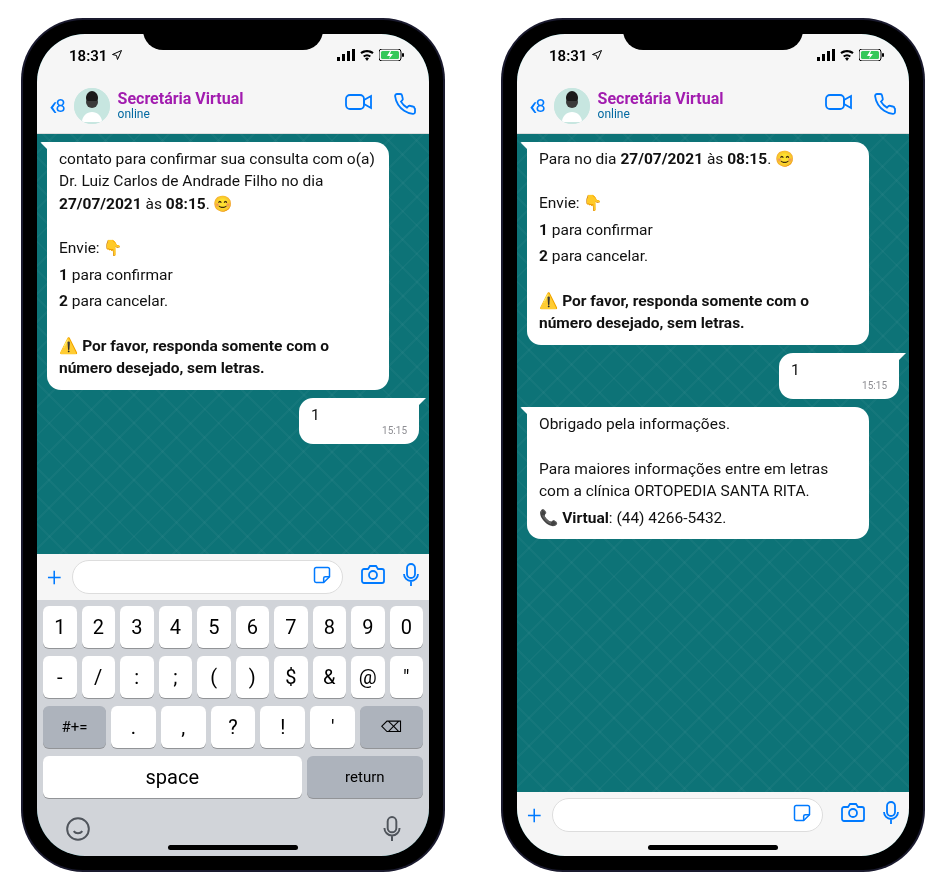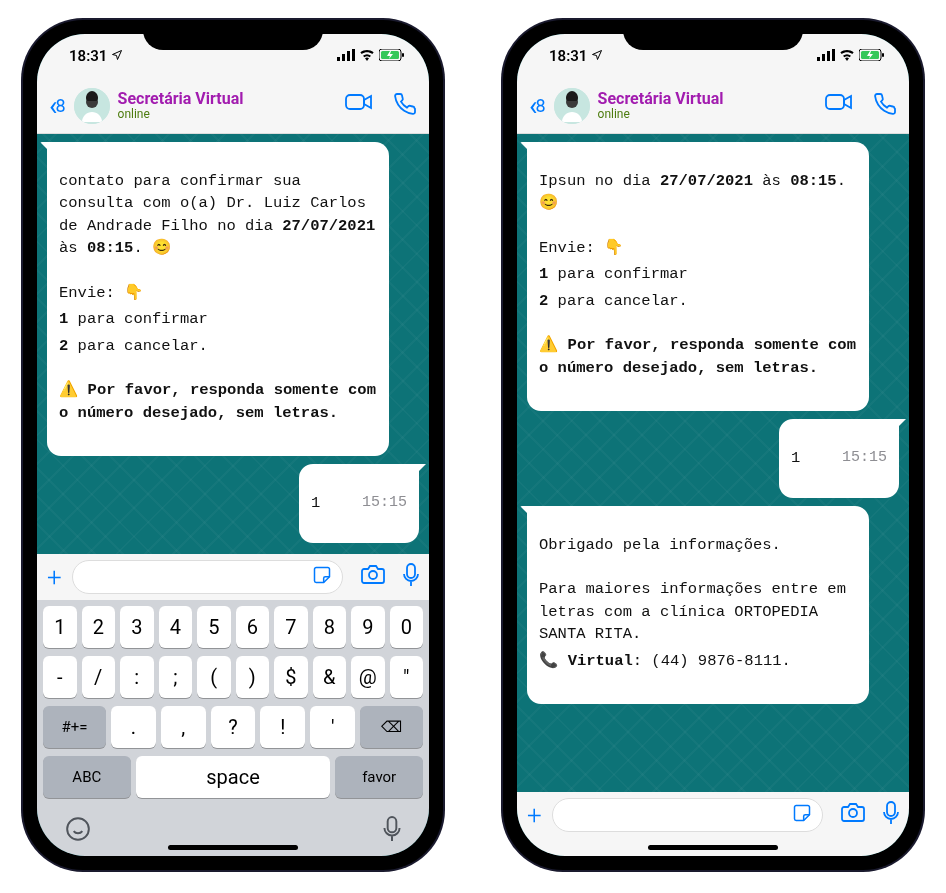--- a/index.html
+++ b/index.html
@@ -69,45 +69,44 @@
   .avatar {
     width: 36px; height: 36px; border-radius: 50%;
     background: #c7e6e0;
     display: flex; align-items: center; justify-content: center;
     font-size: 20px;
     overflow: hidden;
   }
   .avatar svg { width: 100%; height: 100%; }
   .contact-info { flex: 1; line-height: 1.1; }
   .contact-name { font-weight: 700; font-size: 16px; color: #a21caf; }
-  .contact-status { font-size: 12px; color: #4d7c0f; }
+  .contact-status { font-size: 12px; color: #0369a1; }
   .header-icons { display: flex; gap: 20px; }
   .header-icon { color: #007aff; }
   .chat {
     flex: 1;
     overflow: hidden;
     padding: 8px 10px;
     background: #0d7377;
     background-image:
       repeating-linear-gradient(45deg, rgba(255,255,255,0.03) 0 2px, transparent 2px 20px),
       repeating-linear-gradient(-45deg, rgba(255,255,255,0.03) 0 2px, transparent 2px 20px);
     display: flex;
     flex-direction: column;
   }
   .bubble {
     background: #fff;
     border-radius: 14px;
-    padding: 28px 12px;
+    padding: 6px 12px;
     margin-bottom: 8px;
     max-width: 92%;
     font-size: 15.5px;
     line-height: 1.45;
     color: #111;
     position: relative;
-    font-family: Liberation Mono, monospace;
   }
   .bubble.incoming { align-self: flex-start; border-top-left-radius: 4px; }
   .bubble.incoming::before {
     content: "";
     position: absolute;
     left: -7px;
     top: 0;
     border: 8px solid transparent;
     border-top-color: #fff;
     border-right-color: #fff;
@@ -122,25 +121,25 @@
   .bubble.outgoing::after {
     content: "";
     position: absolute;
     right: -7px;
     top: 0;
     border: 8px solid transparent;
     border-top-color: #fff;
     border-left-color: #fff;
   }
   .bubble .time {
-    font-size: 15px;
+    font-size: 10px;
     color: #8e8e93;
     float: right;
     margin-left: 8px;
-    margin-top: 0;
+    margin-top: 20px;
   }
   .bubble p { margin-bottom: 4px; }
   .bubble p.gap { margin-top: 22px; }
   .u { text-decoration: underline; }
   .input-row {
     background: #f6f6f6;
     padding: 6px 10px;
     display: flex;
     align-items: center;
     gap: 10px;
@@ -339,23 +338,22 @@
       <div class="krow">
         <div class="key gray sym">#+=</div>
         <div class="key">.</div>
         <div class="key">,</div>
         <div class="key">?</div>
         <div class="key">!</div>
         <div class="key">'</div>
         <div class="key gray sym">⌫</div>
       </div>
       <div class="krow">
-        <div class="key gray abc">ABC</div>
         <div class="key space">space</div>
-        <div class="key gray return">favor</div>
+        <div class="key gray return">return</div>
       </div>
       <div class="kb-bottom">
         <span>
           <svg width="26" height="26" viewBox="0 0 24 24" fill="none" stroke="#50555c" stroke-width="1.8">
               <circle cx="12" cy="12" r="10"></circle>
               <path d="M8 14s1.5 2 4 2 4-2 4-2M9 9h.01M15 9h.01"></path>
             </svg>
         </span>
         <span>
           <svg width="18" height="26" viewBox="0 0 16 24" fill="none" stroke="#50555c" stroke-width="1.8">
@@ -434,37 +432,37 @@
           <svg width="24" height="24" viewBox="0 0 24 24" fill="none" stroke="#007aff" stroke-width="1.8">
               <path d="M22 16.9v3a2 2 0 0 1-2.2 2 19.8 19.8 0 0 1-8.6-3.1 19.5 19.5 0 0 1-6-6A19.8 19.8 0 0 1 2.1 4.2 2 2 0 0 1 4.1 2h3a2 2 0 0 1 2 1.7c.1.9.3 1.8.6 2.6a2 2 0 0 1-.5 2.1L8 9.6a16 16 0 0 0 6 6l1.2-1.2a2 2 0 0 1 2.1-.5c.8.3 1.7.5 2.6.6a2 2 0 0 1 1.7 2z"></path>
             </svg>
         </span>
       </div>
     </div>
 
     <div class="chat">
       <div class="bubble incoming">
         <p>
-          <span>Ipsun no dia </span><b>27/07/2021</b><span> às </span><b>08:15</b><span>. 😊</span>
+          <span>Para no dia </span><b>27/07/2021</b><span> às </span><b>08:15</b><span>. 😊</span>
         </p>
         <p class="gap">Envie: 👇</p>
         <p><b>1</b><span> para confirmar</span></p>
         <p><b>2</b><span> para cancelar.</span></p>
         <p class="gap"><b>⚠️ Por favor, responda somente com o número desejado, sem letras.</b></p>
       </div>
       <div class="bubble outgoing">
         <span>1</span>
         <span class="time">15:15</span>
       </div>
       <div class="bubble incoming">
         <p>Obrigado pela informações.</p>
         <p class="gap">Para maiores informações entre em letras com a clínica ORTOPEDIA SANTA RITA.</p>
         <p>
           <span>📞</span>
-          <b>Virtual</b><span>: (44) 9876-8111.</span>
+          <b>Virtual</b><span>: (44) 4266-5432.</span>
         </p>
       </div>
     </div>
 
     <div class="input-row" style="padding-bottom:24px;">
       <span class="plus">+</span>
       <div class="msg-input">
         <span class="input-icon">
           <svg width="20" height="20" viewBox="0 0 24 24" fill="none" stroke="#007aff" stroke-width="1.8">
               <path d="M21 14V5a2 2 0 0 0-2-2H5a2 2 0 0 0-2 2v14a2 2 0 0 0 2 2h9l7-7z"></path>

